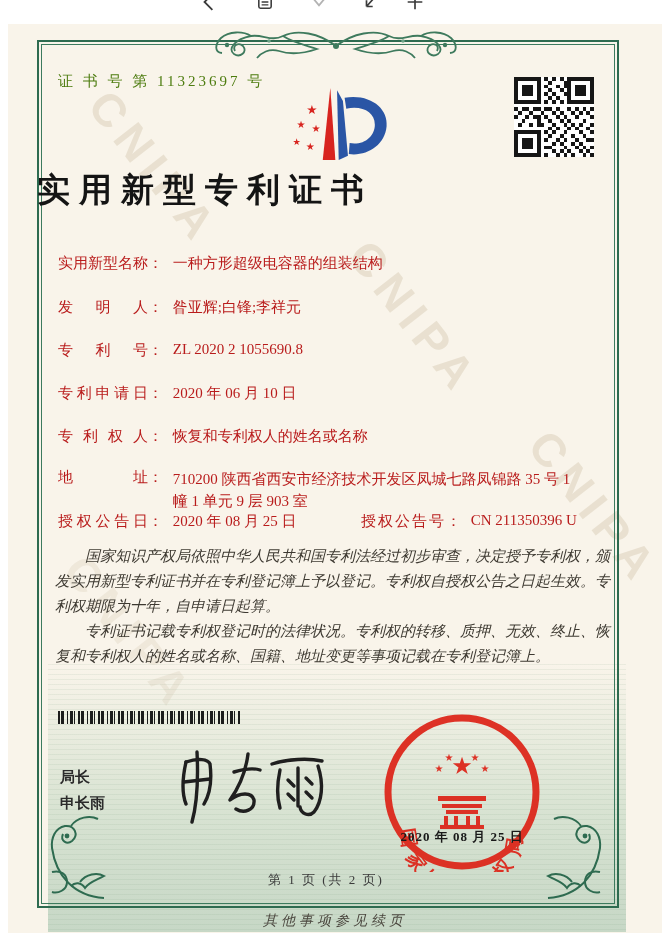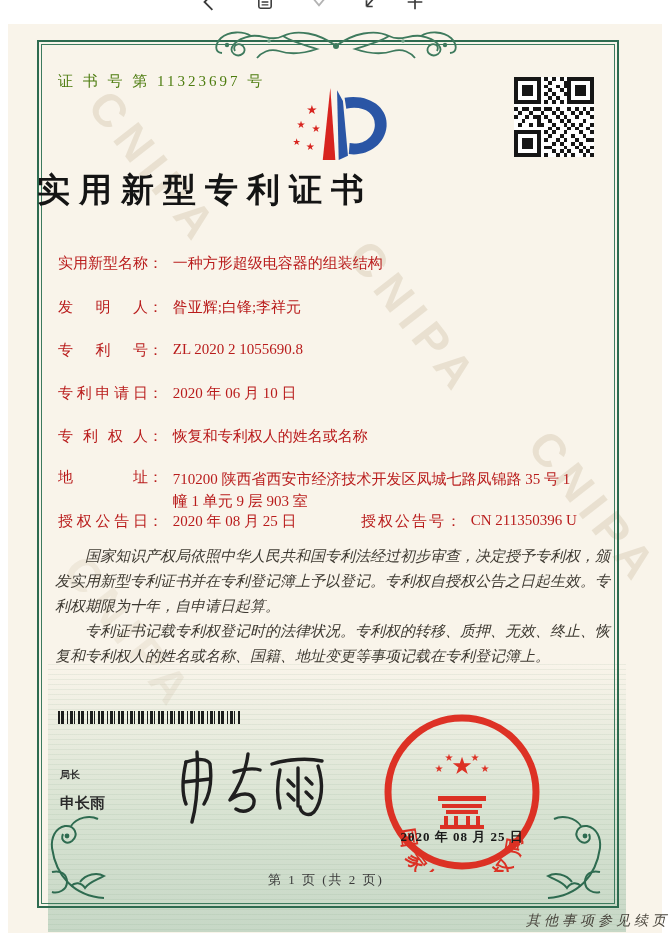--- a/index.html
+++ b/index.html
@@ -32,29 +32,29 @@
   .fvalue{margin-left:6px;vertical-align:top;}
   .fvalue-wrap{display:inline-block;width:400px;white-space:normal;line-height:22px;}
   .fgroup2{position:absolute;left:287px;top:0;margin-left:16px;}
   .fgroup2 .flabel2{letter-spacing:2px;}
   .paras{position:absolute;left:55px;top:544px;width:562px;z-index:6;}
   .paras p{margin:0;font-size:15px;font-style:italic;line-height:25px;text-indent:2em;color:#3d3931;}
   .barcode{position:absolute;left:58px;top:711px;width:183px;height:13px;z-index:6;
     background:repeating-linear-gradient(90deg,#1c1c1c 0 2px,rgba(0,0,0,0) 2px 3px,#1c1c1c 3px 6px,
       rgba(0,0,0,0) 6px 9px,#1c1c1c 9px 10px,rgba(0,0,0,0) 10px 12px,#1c1c1c 12px 15px,
       rgba(0,0,0,0) 15px 16px,#1c1c1c 16px 17px,rgba(0,0,0,0) 17px 20px);}
-  .signer-title{position:absolute;left:60px;top:768px;font-size:10px;font-weight:bold;color:#2b2b2b;z-index:6;}
+  .signer-title{position:absolute;left:60px;top:768px;font-size:15px;font-weight:bold;color:#2b2b2b;z-index:6;}
   .signer-name{position:absolute;left:60px;top:794px;font-size:15px;font-weight:bold;color:#2b2b2b;z-index:6;}
   .signature{position:absolute;left:168px;top:742px;z-index:6;}
   .seal{position:absolute;left:382px;top:712px;width:160px;height:160px;z-index:6;opacity:0.93;}
   .seal-date{position:absolute;left:392px;top:828px;width:140px;text-align:center;font-size:13px;
              font-weight:600;letter-spacing:1px;color:#191919;z-index:7;}
   .page-info{position:absolute;left:37px;top:871px;width:578px;text-align:center;font-size:13px;
              letter-spacing:2px;color:#3b3b3b;z-index:6;}
-  .cont-note{position:absolute;left:0;top:912px;width:670px;text-align:right;font-size:14px;
+  .cont-note{position:absolute;left:0;top:912px;width:670px;text-align:center;font-size:14px;
              font-style:italic;letter-spacing:4px;color:#4a463e;z-index:6;}
 </style>
 </head>
 <body>
 
 <div class="screen">
 
   <div class="toolbar">
     <button class="tb-btn" style="left:200px">
       <svg width="18" height="18" viewBox="0 0 16 16">

